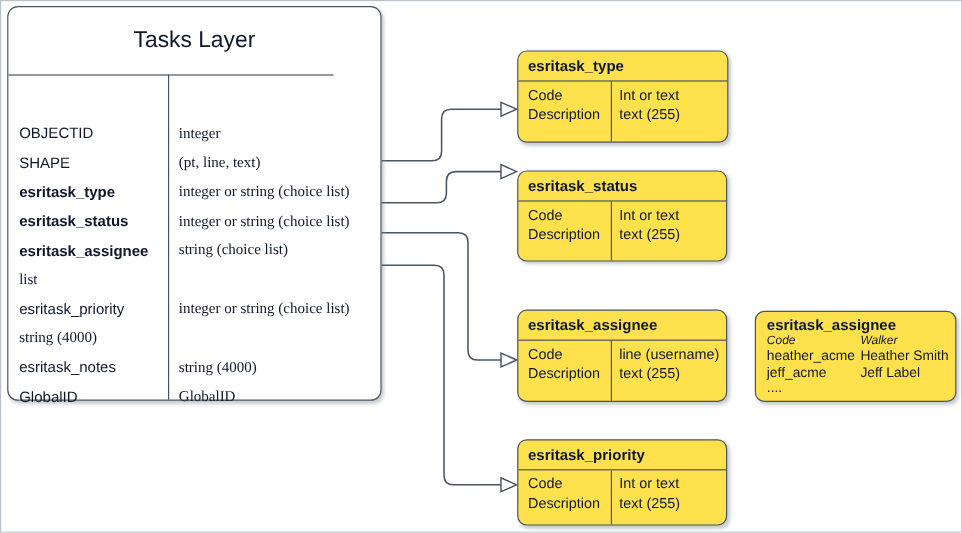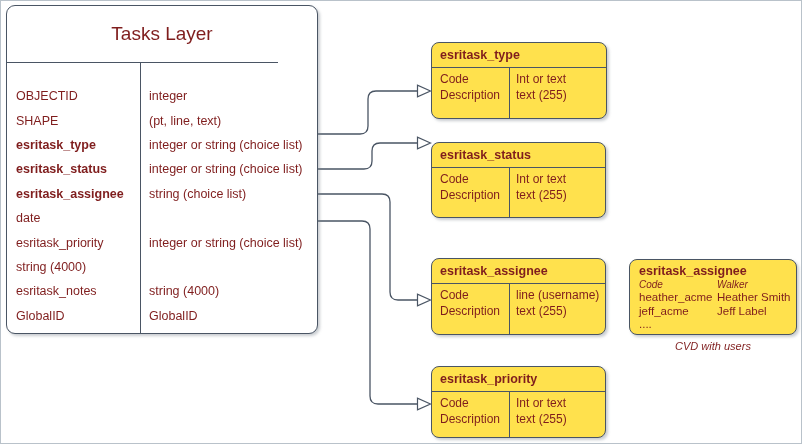--- a/index.html
+++ b/index.html
@@ -1,32 +1,32 @@
 <!DOCTYPE html>
 <html><head>
 <meta charset="utf-8">
 <style>
   html,body{margin:0;padding:0;background:#fff;}
   .canvas{position:relative;width:802px;height:444px;background:#ffffff;
     border:1px solid #b9c2ca;box-sizing:border-box;overflow:hidden;
-    font-family:"Liberation Sans",sans-serif;color:#7f1d1d;}
+    font-family:"Liberation Sans",sans-serif;color:#0f172a;}
   .wires{position:absolute;left:0;top:0;width:802px;height:444px;pointer-events:none;}
 
   
   .entity{position:absolute;left:5px;top:4px;width:312px;height:329px;background:#fff;
     border:1.5px solid #4a5564;border-radius:9px;box-shadow:2px 2px 3px rgba(120,130,140,.40);
     box-sizing:border-box;}
   .tl-title{position:absolute;top:0;left:0;right:0;height:56px;display:flex;
     align-items:center;justify-content:center;font-size:19px;}
   .tl-head-line{position:absolute;left:0;top:56px;width:271px;height:0;border-top:1.5px solid #4a5564;}
   .tl-col-line{position:absolute;left:133px;top:56px;bottom:0;width:0;border-left:1.5px solid #4a5564;}
-  .tl-rows{position:absolute;left:0;top:56px;right:0;padding-top:22px;}
+  .tl-rows{position:absolute;left:0;top:71px;right:0;padding-top:22px;}
   .trow{height:24.4px;display:flex;align-items:center;font-size:12.5px;white-space:nowrap;}
   .trow .fname{width:133px;padding-left:9px;box-sizing:border-box;}
-  .trow .ftype{padding-left:9px;}
+  .trow .ftype{padding-left:9px;font-family:Liberation Serif, serif;}
   .trow.bold .fname{font-weight:bold;}
 
   
   .choice{position:absolute;background:#ffe14d;border:1.5px solid #4a5564;border-radius:8px;
     box-shadow:2px 2px 3px rgba(120,130,140,.40);box-sizing:border-box;
     display:flex;flex-direction:column;}
   .ctitle{height:24px;display:flex;align-items:center;padding-left:8px;
     font-weight:bold;font-size:12.5px;border-bottom:1.4px solid #4a5564;flex:0 0 auto;}
   .cbody{flex:1;display:flex;font-size:12px;line-height:15.5px;}
   .cleft{width:78px;box-sizing:border-box;border-right:1.4px solid #4a5564;padding:4px 0 0 8px;}
@@ -85,21 +85,21 @@
       </div>
       <div class="trow bold">
         <span class="fname">esritask_status</span>
         <span class="ftype">integer or string (choice list)</span>
       </div>
       <div class="trow bold">
         <span class="fname">esritask_assignee</span>
         <span class="ftype">string (choice list)</span>
       </div>
       <div class="trow">
-        <span class="ftype">date</span>
+        <span class="ftype">list</span>
       </div>
       <div class="trow">
         <span class="fname">esritask_priority</span>
         <span class="ftype">integer or string (choice list)</span>
       </div>
       <div class="trow">
         <span class="ftype">string (4000)</span>
       </div>
       <div class="trow">
         <span class="fname">esritask_notes</span>
@@ -174,15 +174,14 @@
       <div class="hd">Code</div>
       <div class="hd">Walker</div>
       <div>heather_acme</div>
       <div>Heather Smith</div>
       <div>jeff_acme</div>
       <div>Jeff Label</div>
       <div>....</div>
       <div></div>
     </div>
   </div>
-  <div class="cvd-caption">CVD with users</div>
 
 </div>
 
 </body></html>

